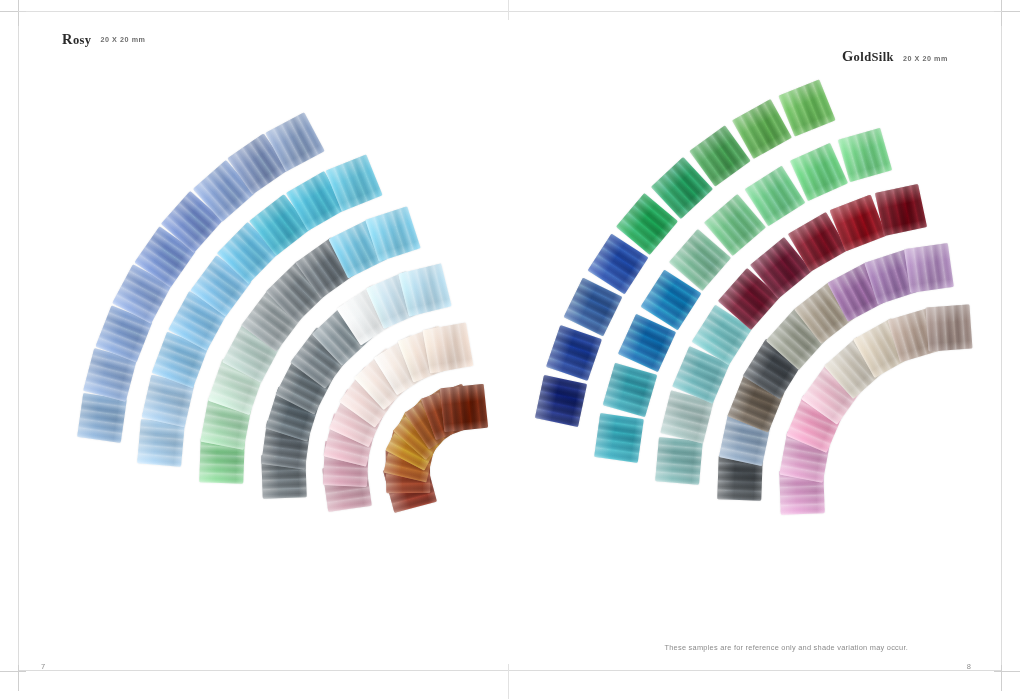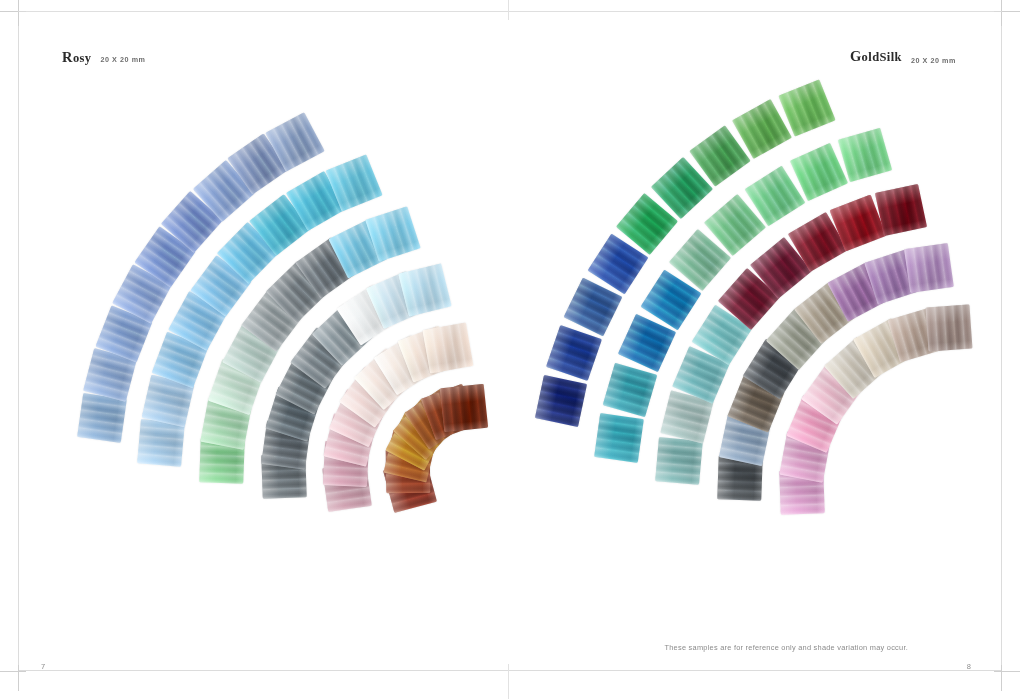--- a/index.html
+++ b/index.html
@@ -43,22 +43,22 @@
   }
 
   
   .brand-block {
     position: absolute;
     display: flex;
     align-items: baseline;
     gap: 9px;
     white-space: nowrap;
   }
-  .brand-block.left  { left: 62px;  top: 49px; }
-  .brand-block.right { right: 64px; top: 48px; align-items: flex-end; }
+  .brand-block.left  { left: 62px;  top: 31px; align-items: center; }
+  .brand-block.right { right: 72px; top: 48px; }
 
   .brand-name {
     font-family: "Liberation Serif", serif;
     font-weight: bold;
     font-size: 12.5px;
     letter-spacing: 0.4px;
     color: #2b2b2b;
   }
   .brand-name .cap { font-size: 14.5px; }
   .brand-size {

